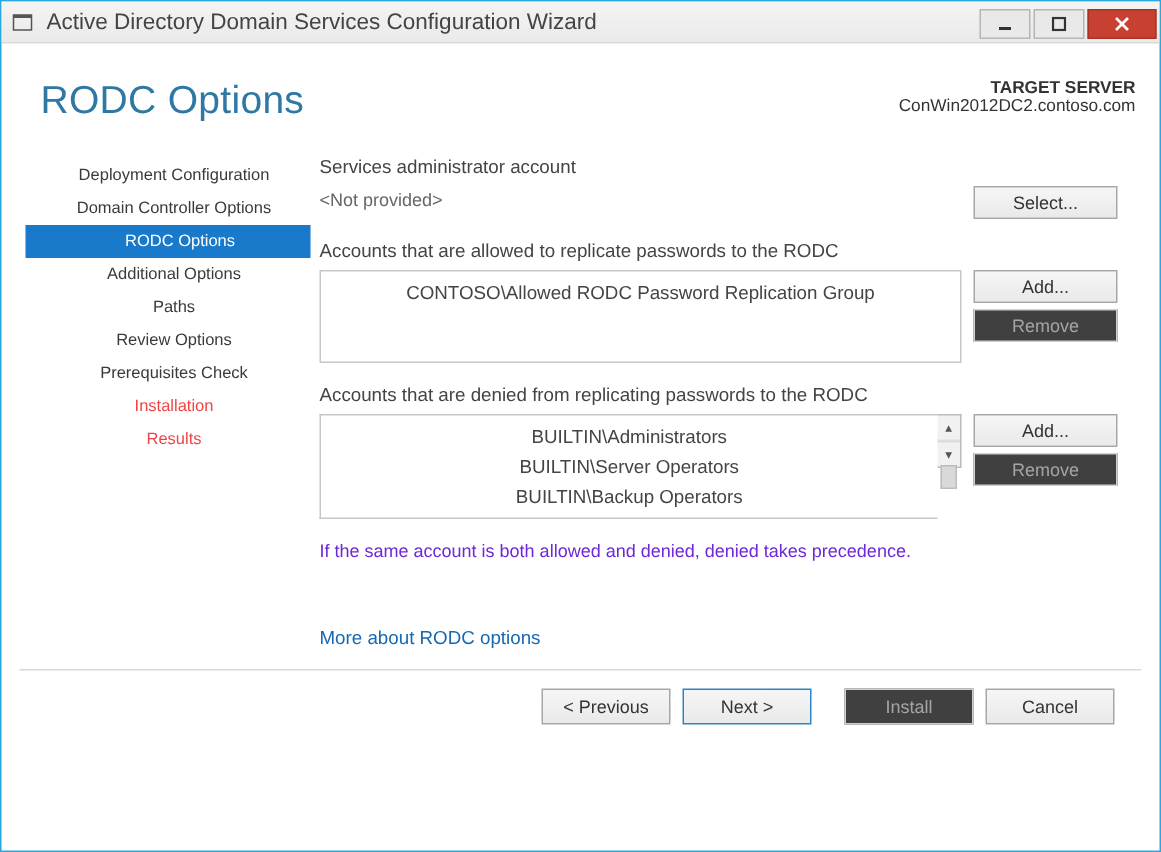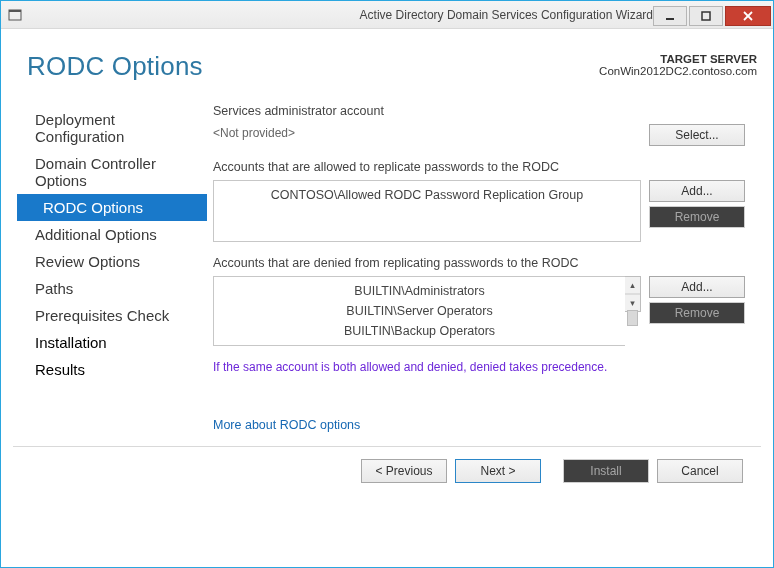--- a/index.html
+++ b/index.html
@@ -23,22 +23,22 @@
     padding-left: 6px;
     position: relative;
   }
   .titlebar .sysicon {
     width: 16px; height: 16px;
     margin-right: 8px;
     display:flex;align-items:center;justify-content:center;
   }
   .titlebar .title {
     flex: 1;
-    text-align: right;
-    font-size: 12px;
+    text-align: left;
+    font-size: 15px;
     color: #444;
   }
   .winbtns { display:flex; }
   .winbtn {
     width: 34px; height: 20px;
     margin: 3px 2px 0 0;
     background: #e9e9e9;
     border: 1px solid #b6b6b6;
     display:flex;align-items:center;justify-content:center;
     font-size: 11px;
@@ -46,30 +46,31 @@
   .winbtn.close { background:#c84031; color:#fff; border-color:#a73225; width:46px;}
   .outer { padding: 10px 12px 0 12px; }
   .header-row { display:flex; align-items:flex-start; margin: 12px 4px 22px 14px; }
   .page-title { font-size: 26px; font-weight: 300; color: #2e78a3; letter-spacing: .2px;}
   .target { margin-left:auto; text-align:right; font-size:11.5px; margin-top:2px;}
   .target .t1 { font-weight:600; }
   .content { display:flex; padding: 0 12px 0 4px; }
   .nav { width: 190px; padding-top: 2px; }
   .nav-item {
     padding: 5px 10px 5px 18px;
-    font-size: 15px;
+    font-size: 11px;
     color: #3a3a3a;
     cursor: default;
+    text-align: center;
   }
   .nav-item.selected {
     background: #1979ca;
     color: #fff;
     padding-left: 26px;
   }
-  .nav-item.disabled { color: #000000; }
+  .nav-item.disabled { color: #ef4444; }
   .main { flex:1; padding-left: 6px; padding-right: 4px; }
   .section-label { font-size: 12.5px; color: #444; margin-bottom: 6px; }
   .row { display:flex; align-items:flex-start; margin-bottom: 14px; }
   .notprov { color:#666; flex:1; padding-top:2px; }
   .btn {
     min-width: 96px;
     height: 22px;
     background: linear-gradient(#f6f6f6,#e9e9e9);
     border: 1px solid #a7a7a7;
     font-size: 12px;
@@ -153,22 +154,22 @@
       <div>ConWin2012DC2.contoso.com</div>
     </div>
   </div>
 
   <div class="content">
     <div class="nav">
       <div class="nav-item">Deployment Configuration</div>
       <div class="nav-item">Domain Controller Options</div>
       <div class="nav-item selected">RODC Options</div>
       <div class="nav-item">Additional Options</div>
+      <div class="nav-item">Paths</div>
       <div class="nav-item">Review Options</div>
-      <div class="nav-item">Paths</div>
       <div class="nav-item">Prerequisites Check</div>
       <div class="nav-item disabled">Installation</div>
       <div class="nav-item disabled">Results</div>
     </div>
 
     <div class="main">
       <div class="section-label">Services administrator account</div>
       <div class="row">
         <div class="notprov">&lt;Not provided&gt;</div>
         <div class="btn">Select...</div>

